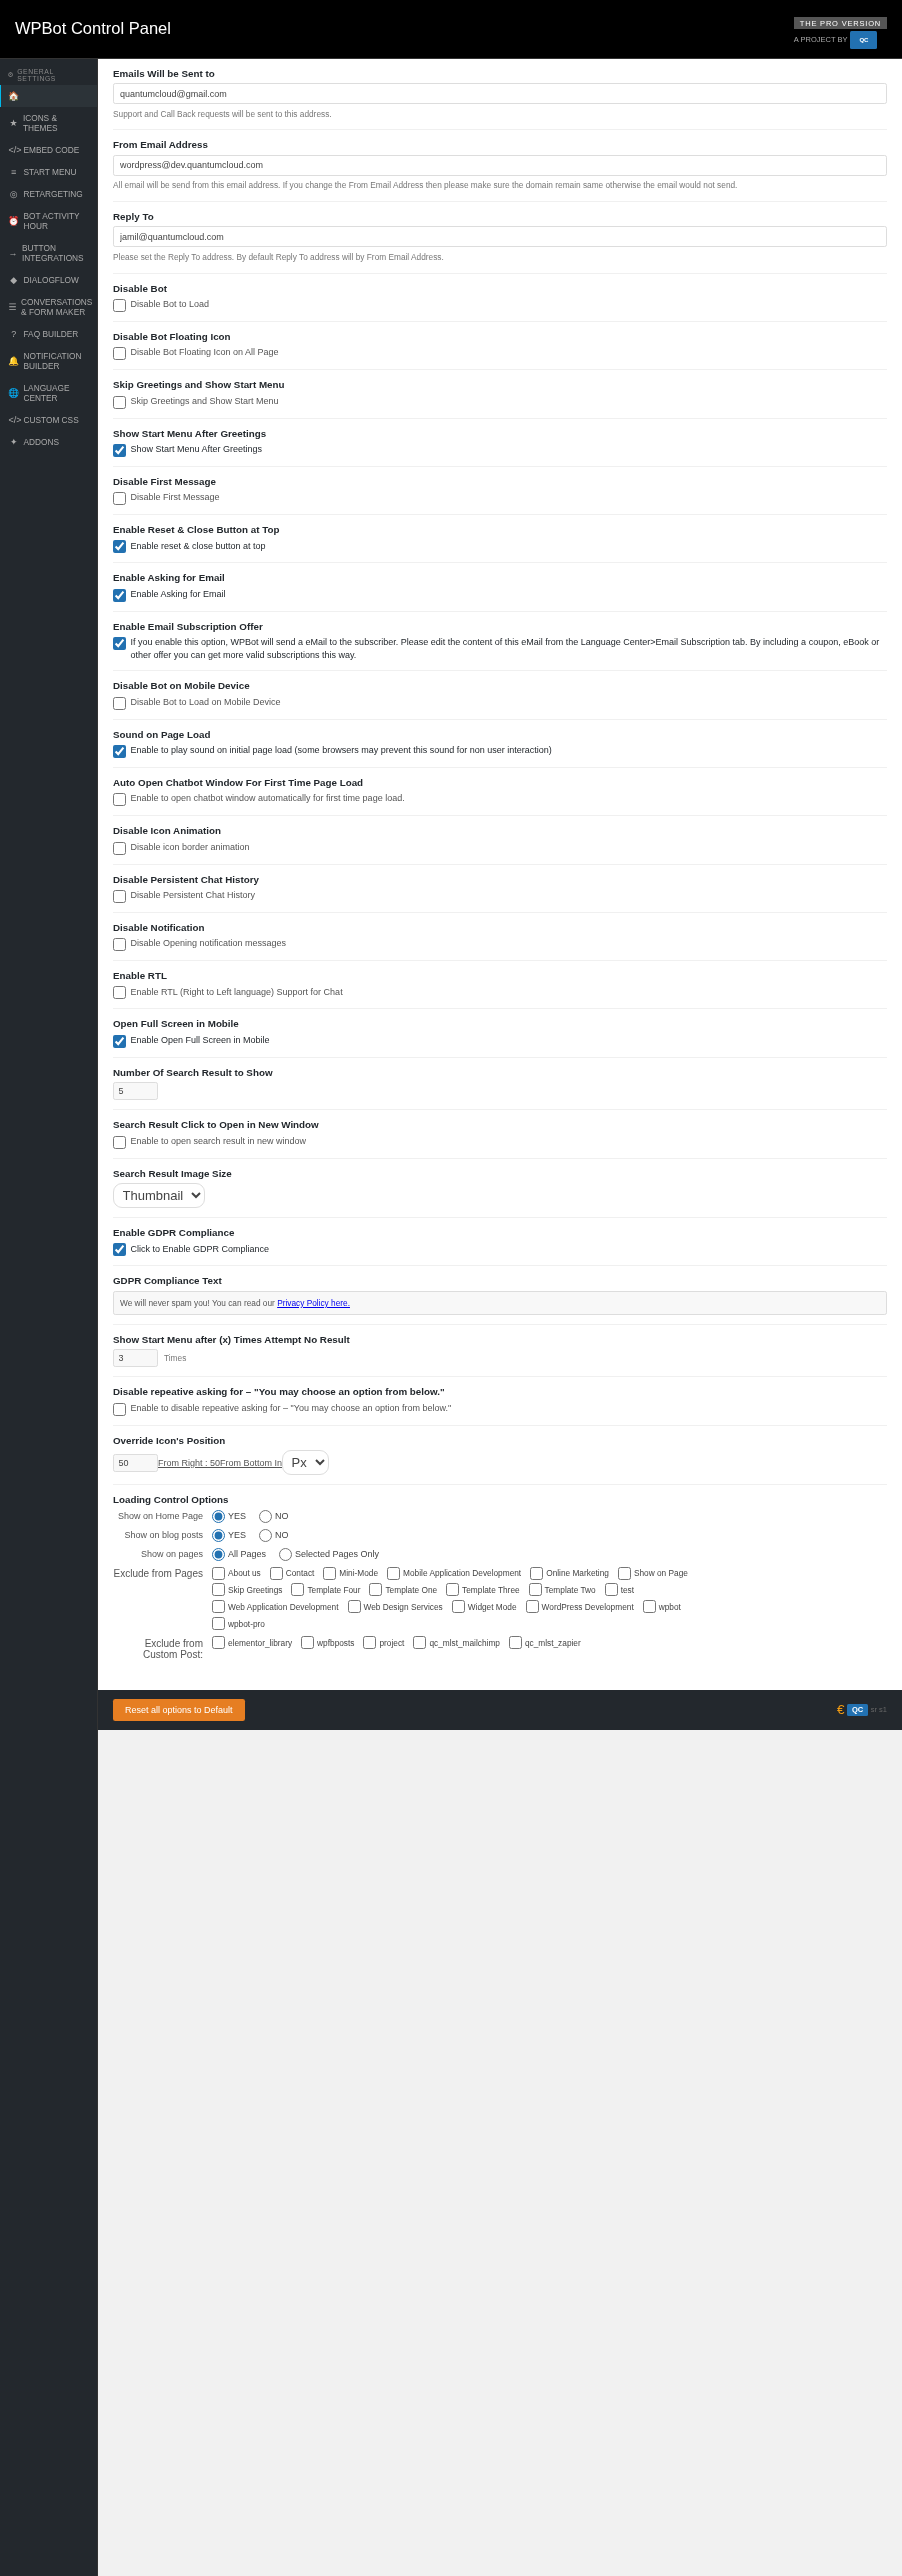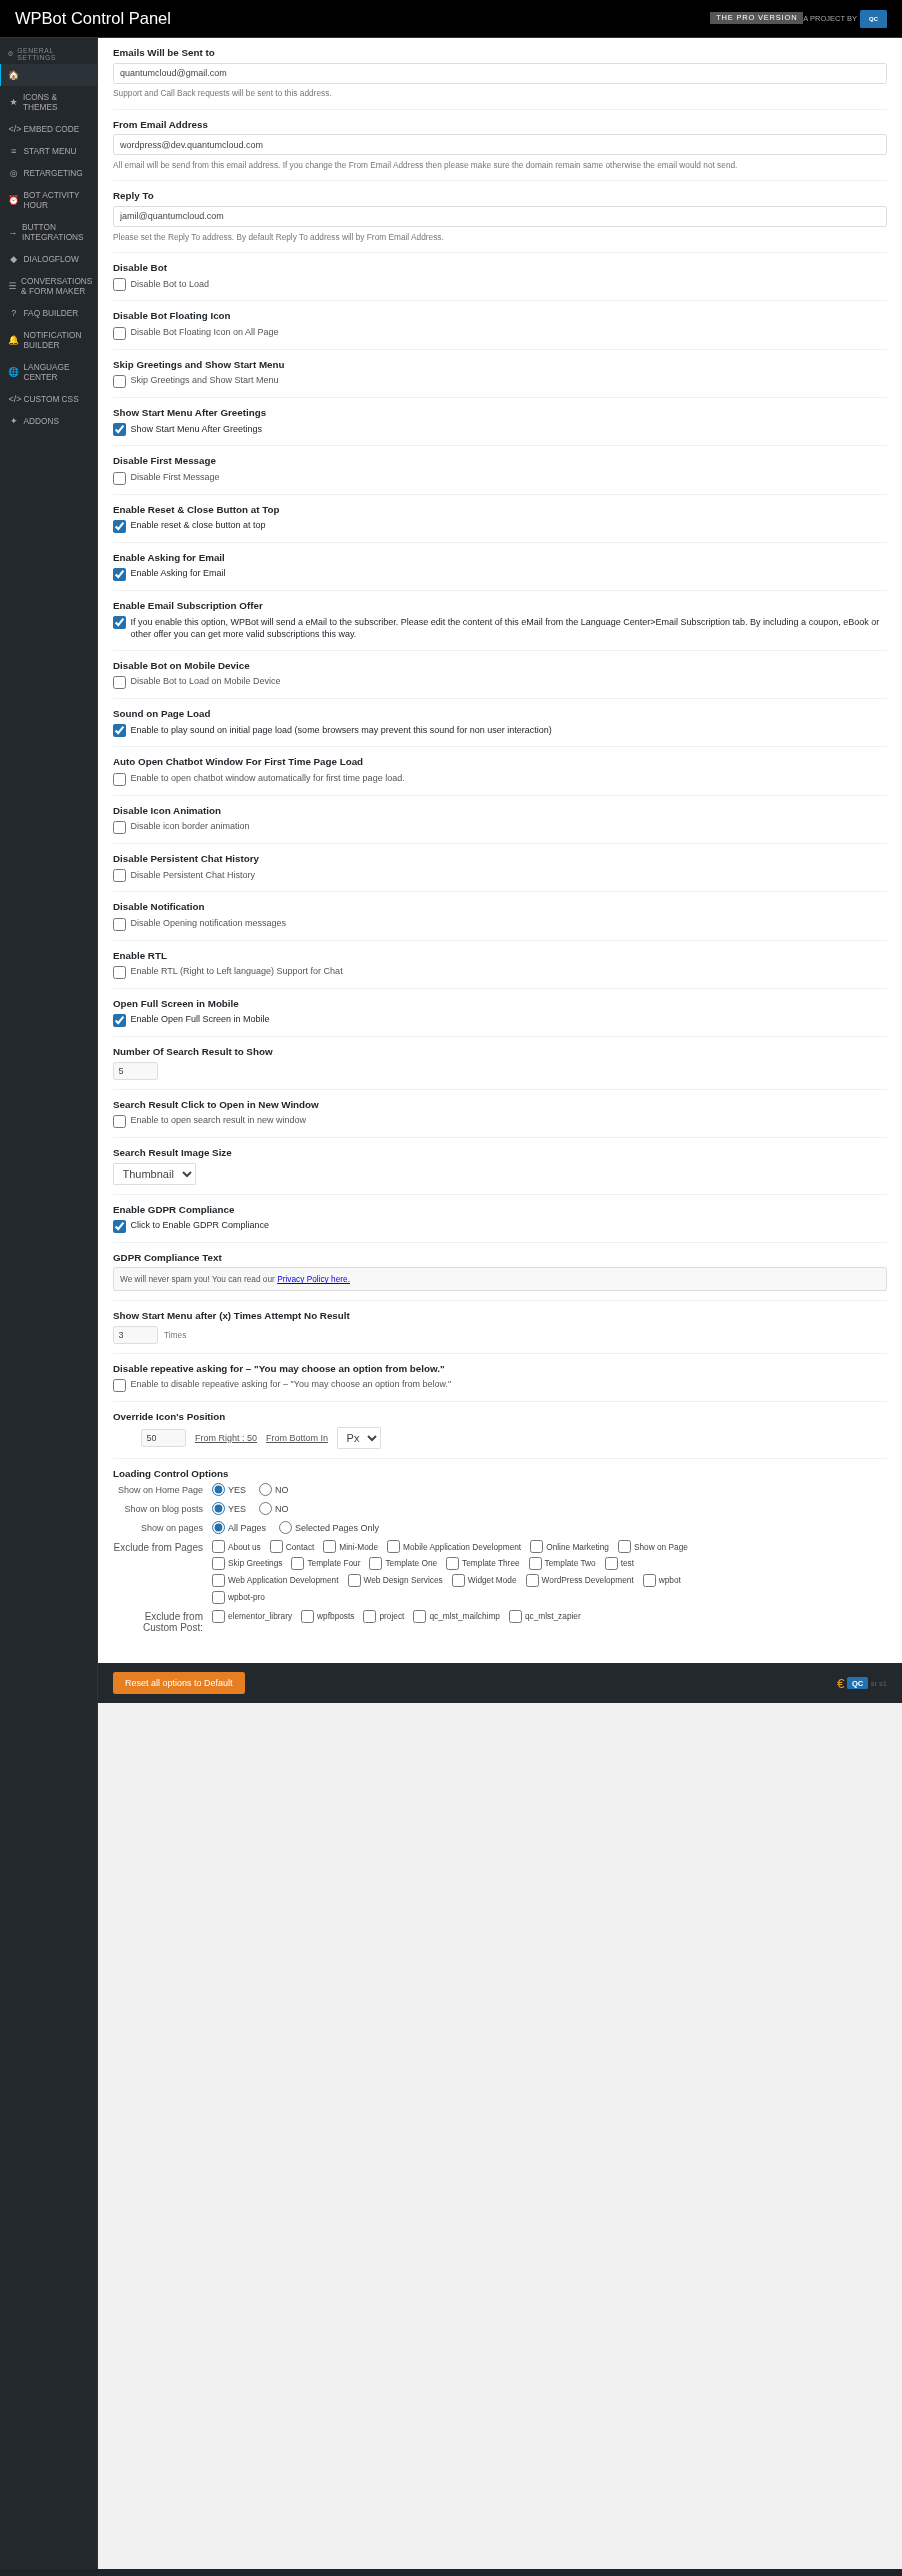--- a/index.html
+++ b/index.html
@@ -20,22 +20,23 @@
       justify-content: space-between;
       border-bottom: 0.8px solid #333;
     }
     .header-title {
       color: #fff;
       font-size: 16.5px;
       font-weight: 400;
     }
     .header-badge {
       display: flex;
-      flex-direction: row;
-      align-items: center;
+      flex-direction: column;
+      align-items: flex-start;
+      margin-top: 8px;
     }
     .pro-version {
       background: #555;
       color: #fff;
       font-size: 7.5px;
       padding: 1.5px 6px;
       letter-spacing: 0.8px;
       margin-bottom: 1.5px;
     }
     .project-by {
@@ -164,22 +165,22 @@
       accent-color: #2271b1;
     }
 
     .checkbox-checked {
       color: #23282d;
     }
 
     .select-input {
       padding: 3px 4.5px;
       border: 0.8px solid #ddd;
-      border-radius: 1px;
-      font-size: 11px;
+      border-radius: 9px;
+      font-size: 13px;
       background: #fff;
       color: #444;
     }
 
     .number-input {
       width: 45px;
       padding: 3px 4.5px;
       border: 0.8px solid #ddd;
       border-radius: 2.3px;
       font-size: 9px;
@@ -204,24 +205,22 @@
     }
 
     .times-label {
       color: #777;
       font-size: 8.3px;
     }
 
     .position-row {
       display: flex;
       align-items: center;
-      gap: 9px;
       flex-wrap: wrap;
       margin-top: 4.5px;
-      margin-left: 28px;
     }
     .position-label {
       color: #555;
       font-size: 9px;
       text-decoration: underline;
     }
     .loading-row {
       display: flex;
       align-items: center;
       gap: 9px;

